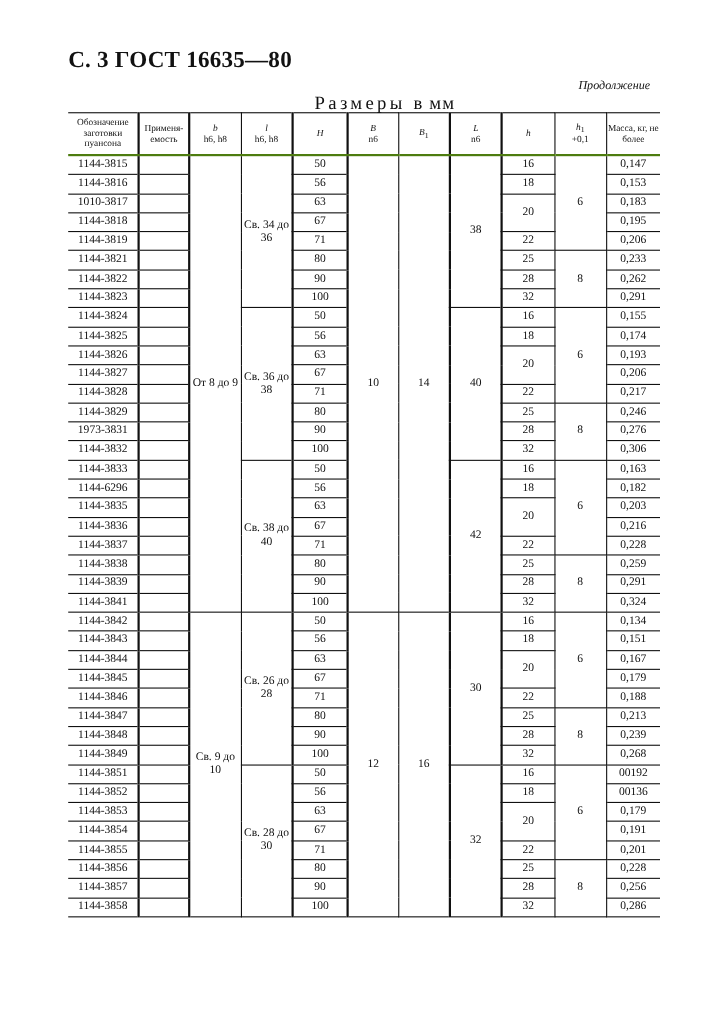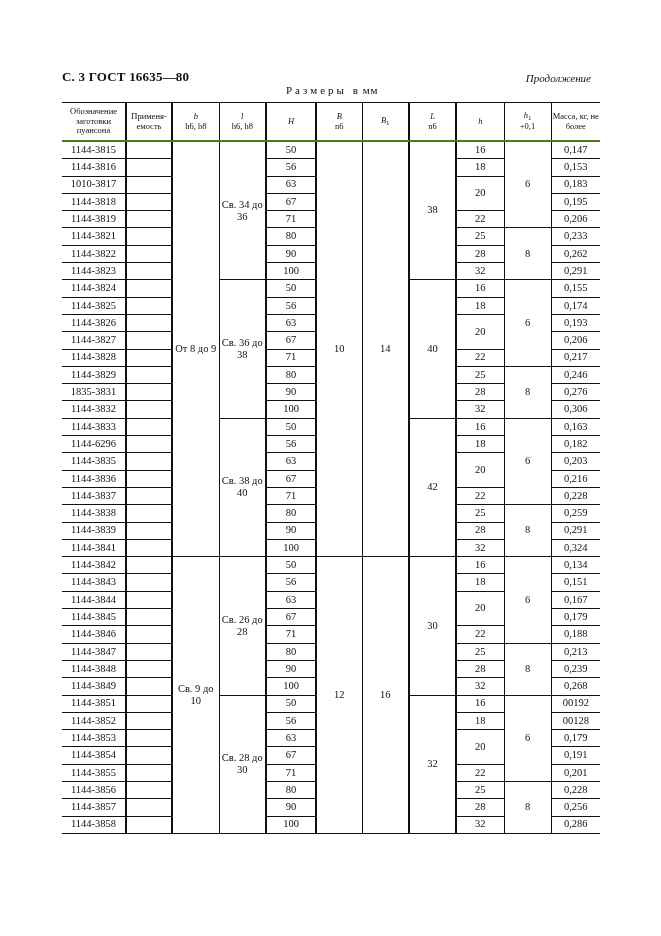--- a/index.html
+++ b/index.html
@@ -1,20 +1,20 @@
 <!DOCTYPE html>
 <html><head>
 <meta charset="utf-8">
 <style>
   html, body { margin:0; padding:0; background:#ffffff; }
   body { width:661px; height:936px; position:relative; overflow:hidden;
          font-family:"Liberation Serif", "DejaVu Serif", serif; color:#111; }
-  .page-header { position:absolute; left:62px; top:42px; font-weight:bold; font-size:13px; letter-spacing:0.2px;margin-top:27px; }
+  .page-header { position:absolute; left:62px; top:42px; font-weight:bold; font-size:21px; letter-spacing:0.2px; }
   .continuation { position:absolute; right:70px; top:72px; font-style:italic; font-size:11px; }
-  .dims-caption { position:absolute; left:286px; top:84px; font-size:11px; letter-spacing:3px; }
+  .dims-caption { position:absolute; left:286px; top:84px; font-size:17px; letter-spacing:3px; }
   .dims-caption .tail { letter-spacing:1px; }
   table.spec { position:absolute; left:62px; top:102px; border-collapse:collapse; table-layout:fixed; width:538px; }
   table.spec th, table.spec td { border:1px solid #111; padding:0; text-align:center; vertical-align:middle; font-size:10.5px; line-height:1; }
   table.spec thead th { height:37px; font-weight:normal; font-size:8.5px; line-height:1.15; border-top:1.5px solid #111; border-bottom:2px solid #4d7c0f; }
   table.spec thead th.it { font-style:italic; }
   table.spec tbody td { height:16.3px; }
   table.spec th:first-child, table.spec td:first-child { border-left:none; }
   table.spec th:last-child, table.spec td:last-child { border-right:none;font-family:Liberation Serif, serif; }
   .thick-r { border-right:2px solid #111 !important; }
   .sub { font-size:7px; vertical-align:-2px; }
@@ -158,21 +158,21 @@
       </tr>
       <tr>
         <td class="thick-r">1144-3829</td>
         <td class="thick-r"></td>
         <td class="thick-r">80</td>
         <td>25</td>
         <td rowspan="3">8</td>
         <td>0,246</td>
       </tr>
       <tr>
-        <td class="thick-r">1835-3831</td>
+        <td class="thick-r">1973-3831</td>
         <td class="thick-r"></td>
         <td class="thick-r">90</td>
         <td>28</td>
         <td>0,276</td>
       </tr>
       <tr>
         <td class="thick-r">1144-3832</td>
         <td class="thick-r"></td>
         <td class="thick-r">100</td>
         <td>32</td>
@@ -307,21 +307,21 @@
         <td class="thick-r" rowspan="8">32</td>
         <td>16</td>
         <td rowspan="5">6</td>
         <td>00192</td>
       </tr>
       <tr>
         <td class="thick-r">1144-3852</td>
         <td class="thick-r"></td>
         <td class="thick-r">56</td>
         <td>18</td>
-        <td>00128</td>
+        <td>00136</td>
       </tr>
       <tr>
         <td class="thick-r">1144-3853</td>
         <td class="thick-r"></td>
         <td class="thick-r">63</td>
         <td rowspan="2">20</td>
         <td>0,179</td>
       </tr>
       <tr>
         <td class="thick-r">1144-3854</td>

